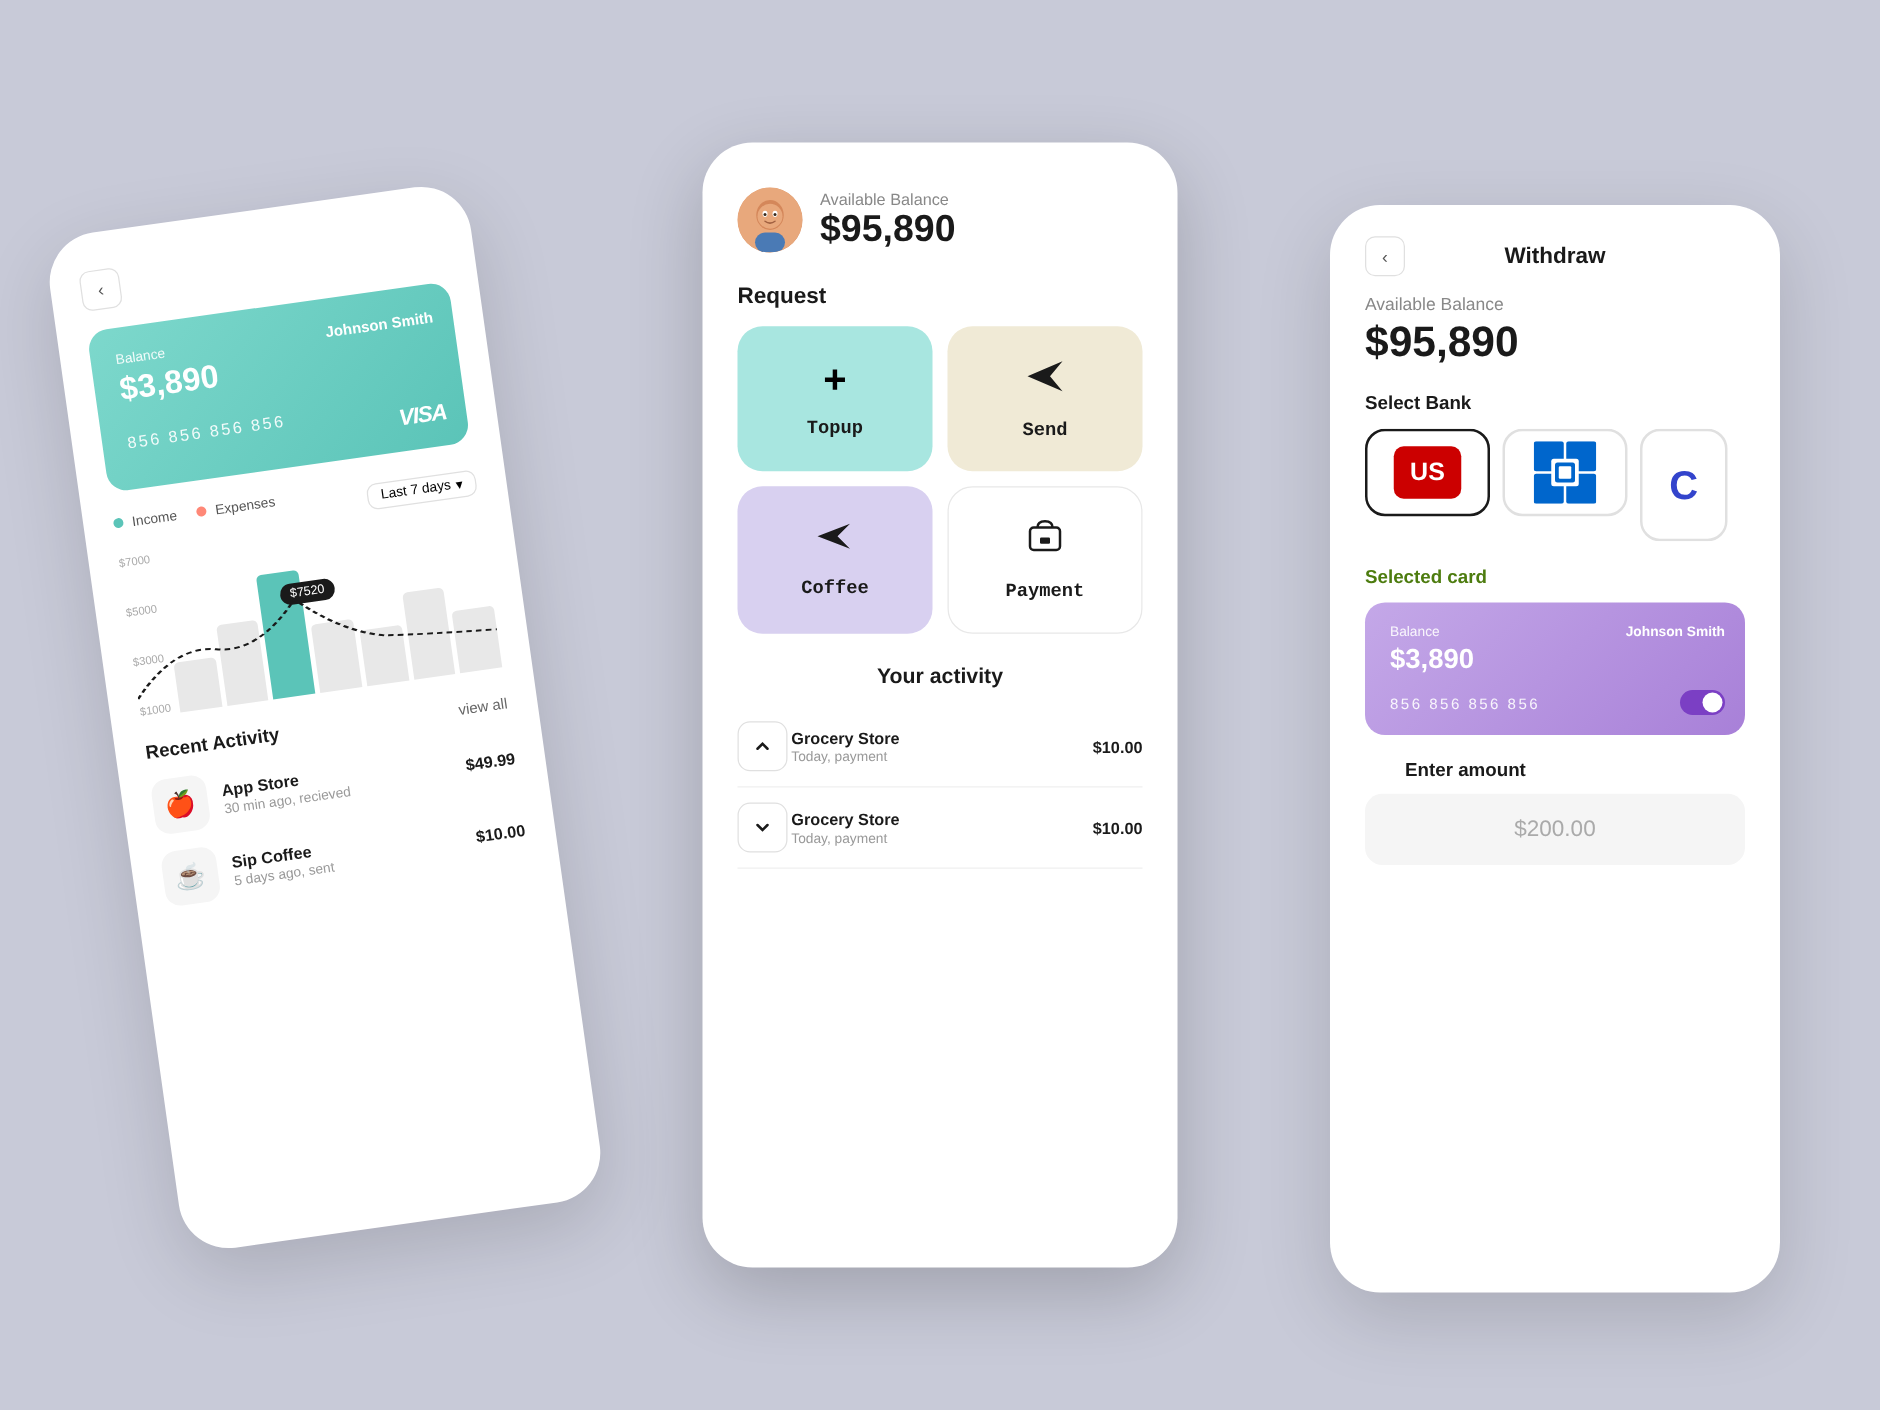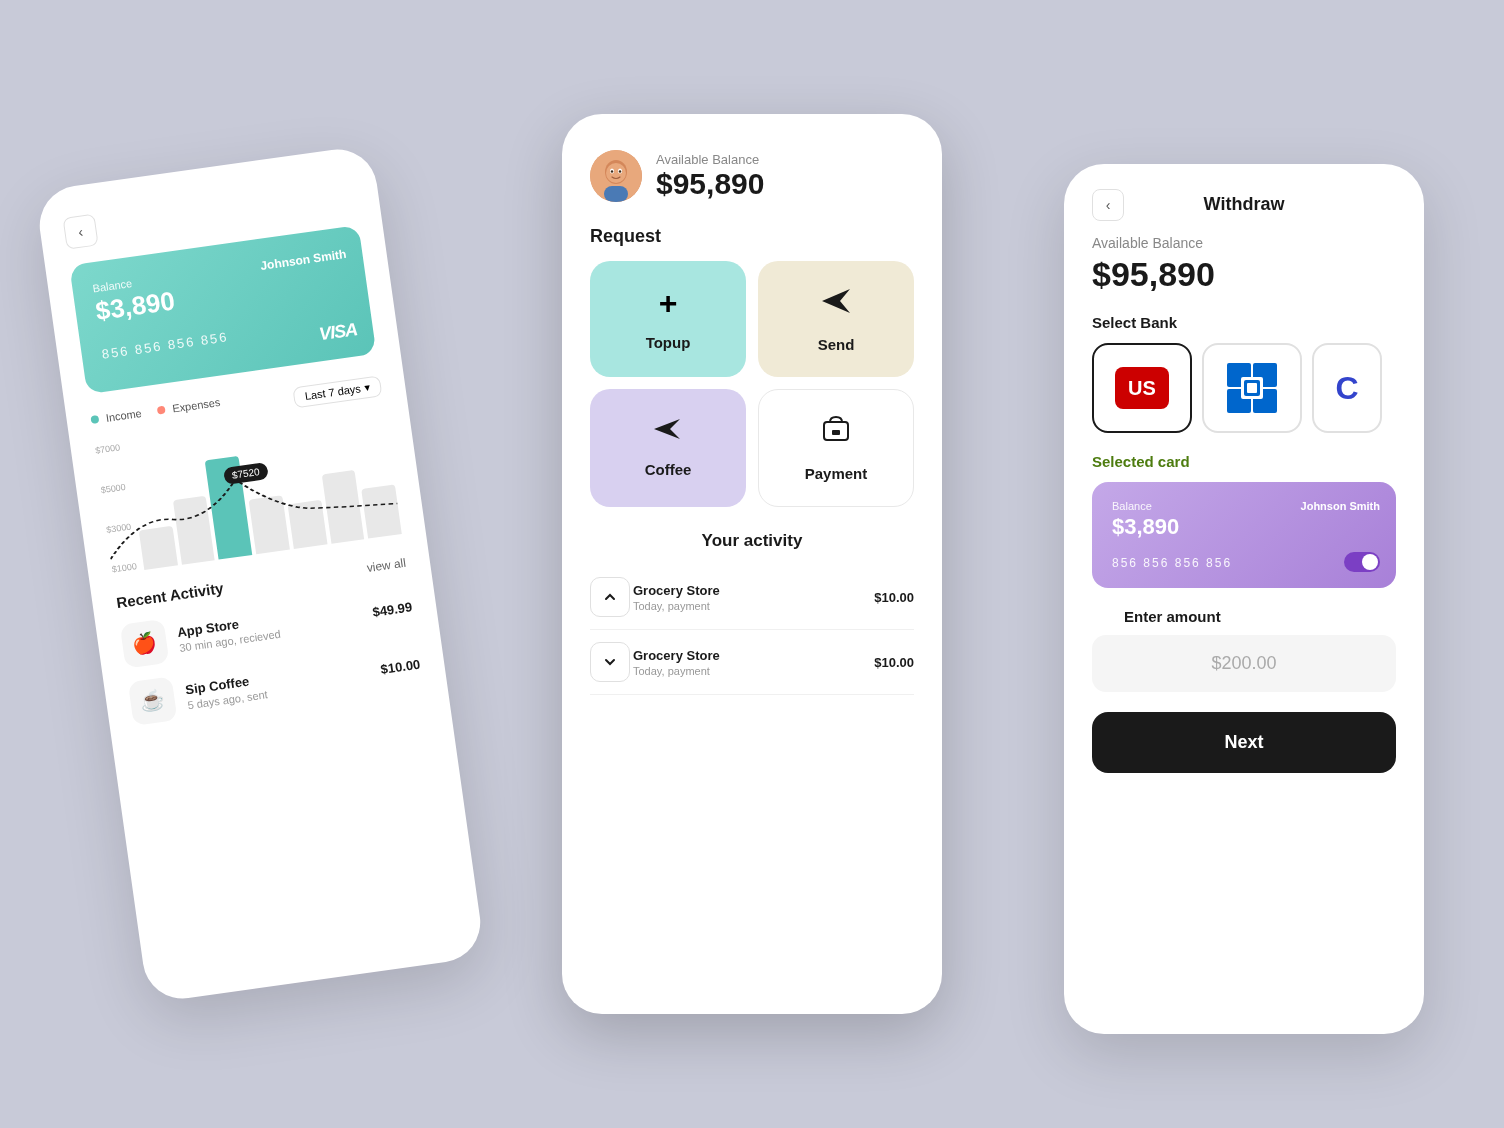--- a/index.html
+++ b/index.html
@@ -213,21 +213,21 @@
       align-items: center;
       gap: 12px;
       cursor: pointer;
     }
     .transfer-card.teal { background: #a8e6e0; }
     .transfer-card.beige { background: #f0ead6; }
     .transfer-card.lavender { background: #d8d0f0; }
     .transfer-card.white { background: white; border: 1px solid #e8e8e8; }
 
     .transfer-icon { font-size: 28px; font-weight: 900; }
-    .transfer-label { font-size: 15px; font-weight: 600; color: #1a1a1a; }
+    .transfer-label { font-size: 15px; font-weight: 600; color: #1a1a1a; font-family: Liberation Mono, monospace; }
 
     .activity-section { margin-top: 8px; }
     .activity-section-title { font-size: 17px; font-weight: 700; color: #1a1a1a; margin-bottom: 14px; text-align: center; }
 
     .activity-row {
       display: flex;
       align-items: center;
       gap: 3px;
       padding: 12px 0;
       border-bottom: 1px solid #f0f0f0;
@@ -256,21 +256,21 @@
     .phone-header-title { font-size: 18px; font-weight: 700; color: #1a1a1a; }
 
     .available-label { font-size: 14px; color: #888; margin-bottom: 4px; }
     .available-amount { font-size: 34px; font-weight: 800; color: #1a1a1a; margin-bottom: 20px; }
 
     .select-bank-label { font-size: 15px; font-weight: 600; color: #1a1a1a; margin-bottom: 12px; }
     .bank-cards-row { display: flex; gap: 10px; margin-bottom: 20px; overflow: hidden; }
 
     .bank-card {
       width: 100px;
-      height: 90px;
+      height: 70px;
       border: 2px solid #e0e0e0;
       border-radius: 16px;
       display: flex;
       align-items: center;
       justify-content: center;
       background: white;
       cursor: pointer;
       flex-shrink: 0;
     }
     .bank-card.selected { border-color: #1a1a1a; border-width: 2px; }
@@ -606,16 +606,15 @@
       <div class="sc-balance">$3,890</div>
       <div class="sc-holder">Johnson Smith</div>
       <div class="sc-number">856  856  856  856</div>
       <div class="sc-toggle">
         <div class="sc-toggle-dot"></div>
       </div>
     </div>
 
     <div class="enter-amount-label">Enter amount</div>
     <div class="amount-input">$200.00</div>
-    <div class="next-btn">Next</div>
   </div>
 
 </div>
 
 </body></html>

